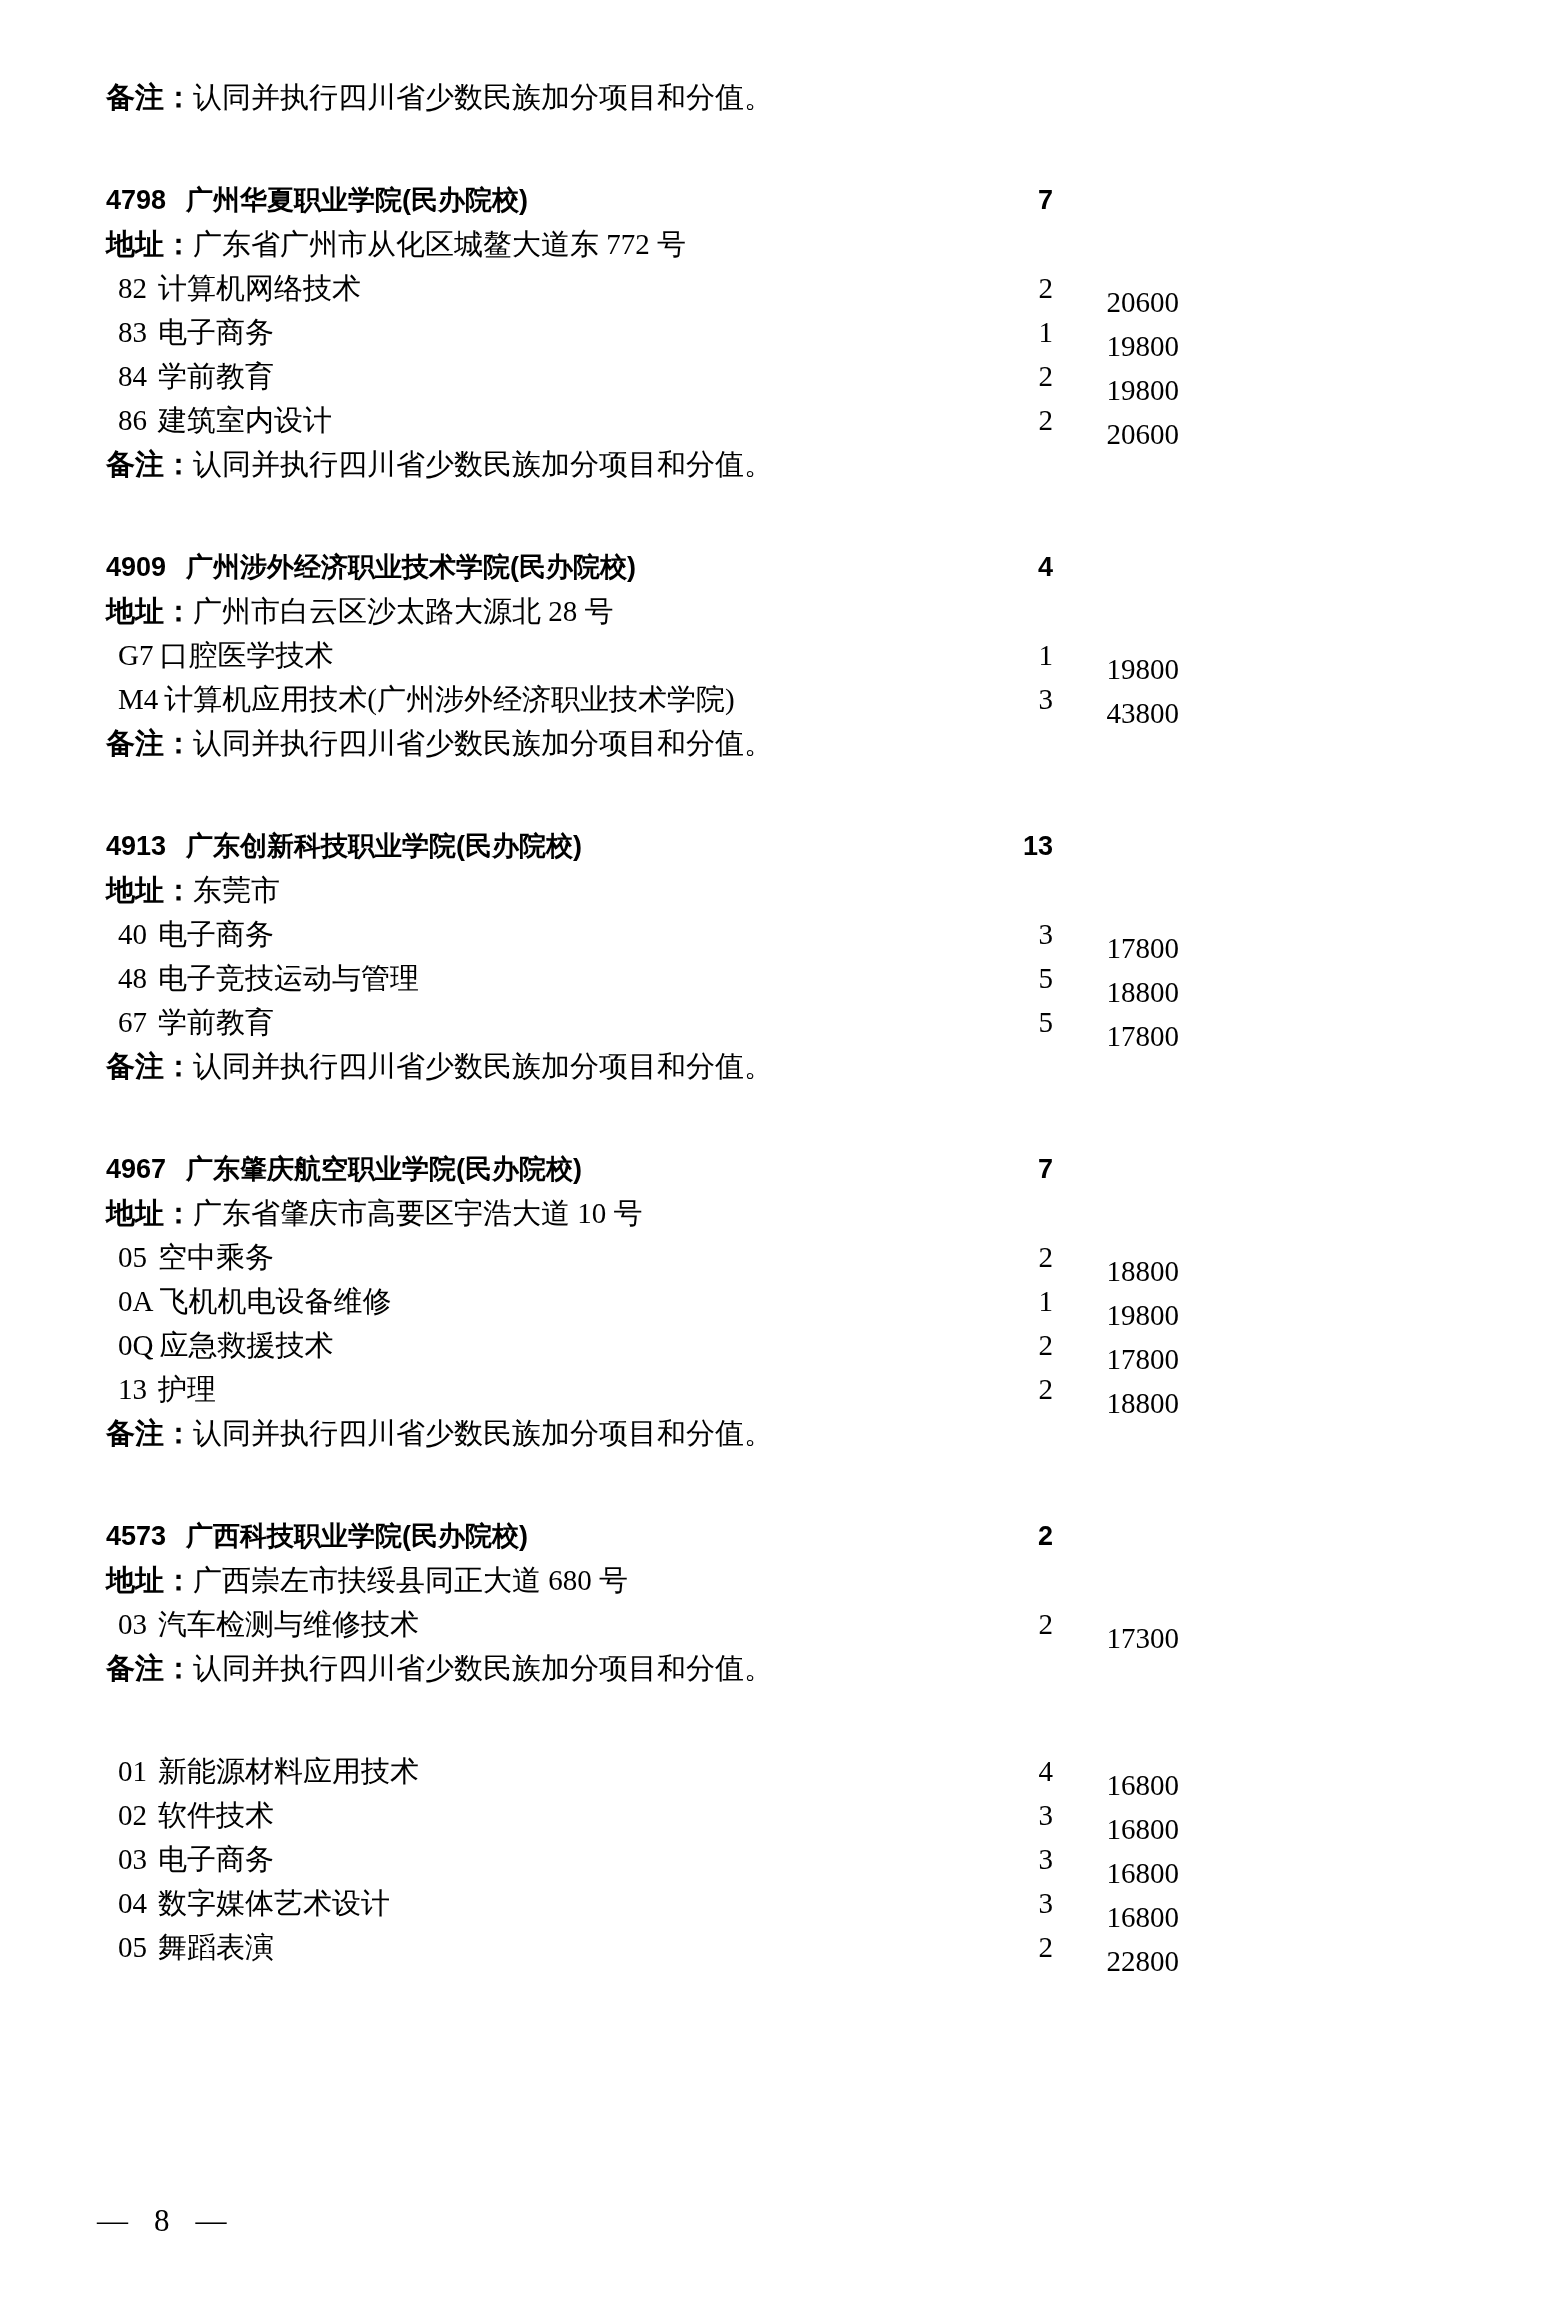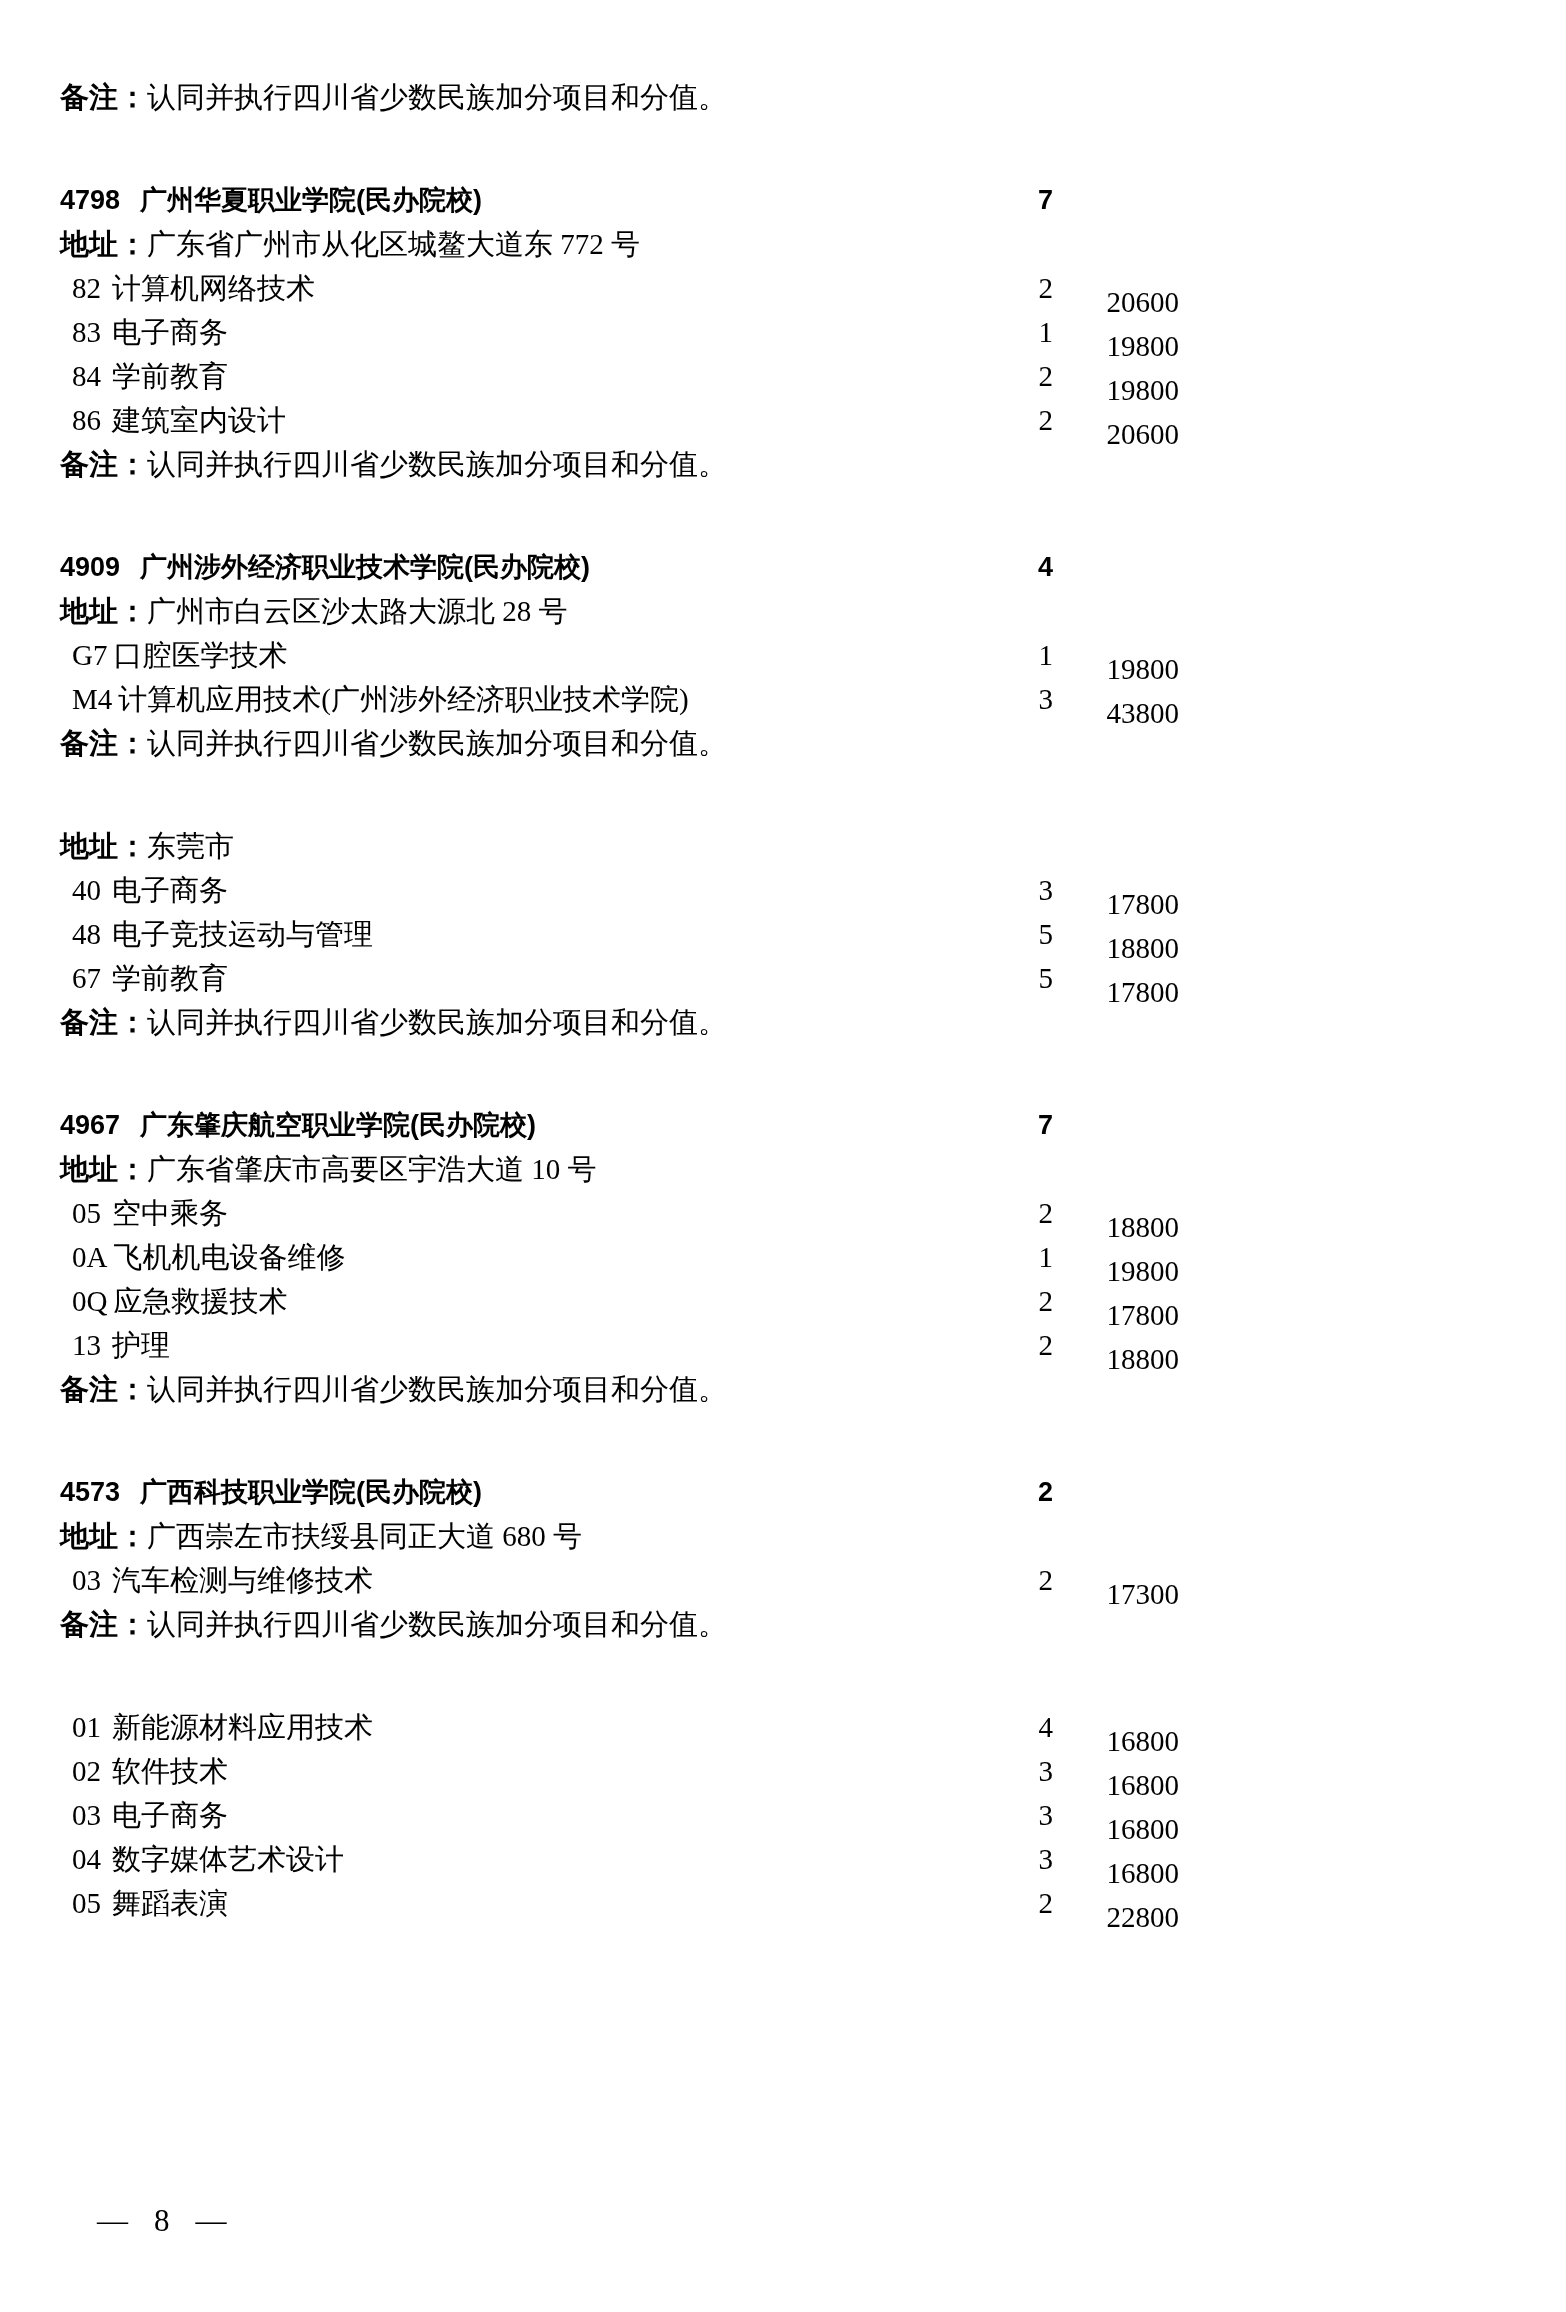--- a/index.html
+++ b/index.html
@@ -8,21 +8,21 @@
     background: #ffffff;
   }
   .page {
     position: relative;
     width: 1358px;
     height: 2313px;
     background: #ffffff;
     color: #000000;
     box-sizing: border-box;
     padding-top: 75px;
-    padding-left: 60px;
+    padding-left: 106px;
     overflow: hidden;
     font-family: "Liberation Serif", "DejaVu Serif", serif;
     font-size: 29px;
   }
   .line {
     position: relative;
     line-height: 44px;
     white-space: nowrap;
   }
   .bold-label {
@@ -145,20 +145,24 @@
     <span class="major-count">3</span>
     <span class="major-fee">43800</span>
   </div>
 </div>
     <div class="line note-line">
       <span class="bold-label">备注：</span><span class="note-text">认同并执行四川省少数民族加分项目和分值。</span>
     </div>
   </section>
 
   <section class="school-section">
+    <div class="line heading">
+      <span class="school-code">4913</span><span class="school-name">广东创新科技职业学院(民办院校)</span>
+      <span class="total-count">13</span>
+    </div>
     <div class="line address-line">
       <span class="bold-label">地址：</span><span class="address-text">东莞市</span>
     </div>
     <div class="major-rows">
   <div class="line major-row">
     <span class="major-code">40</span><span class="major-name">电子商务</span>
     <span class="major-count">3</span>
     <span class="major-fee">17800</span>
   </div>
 

